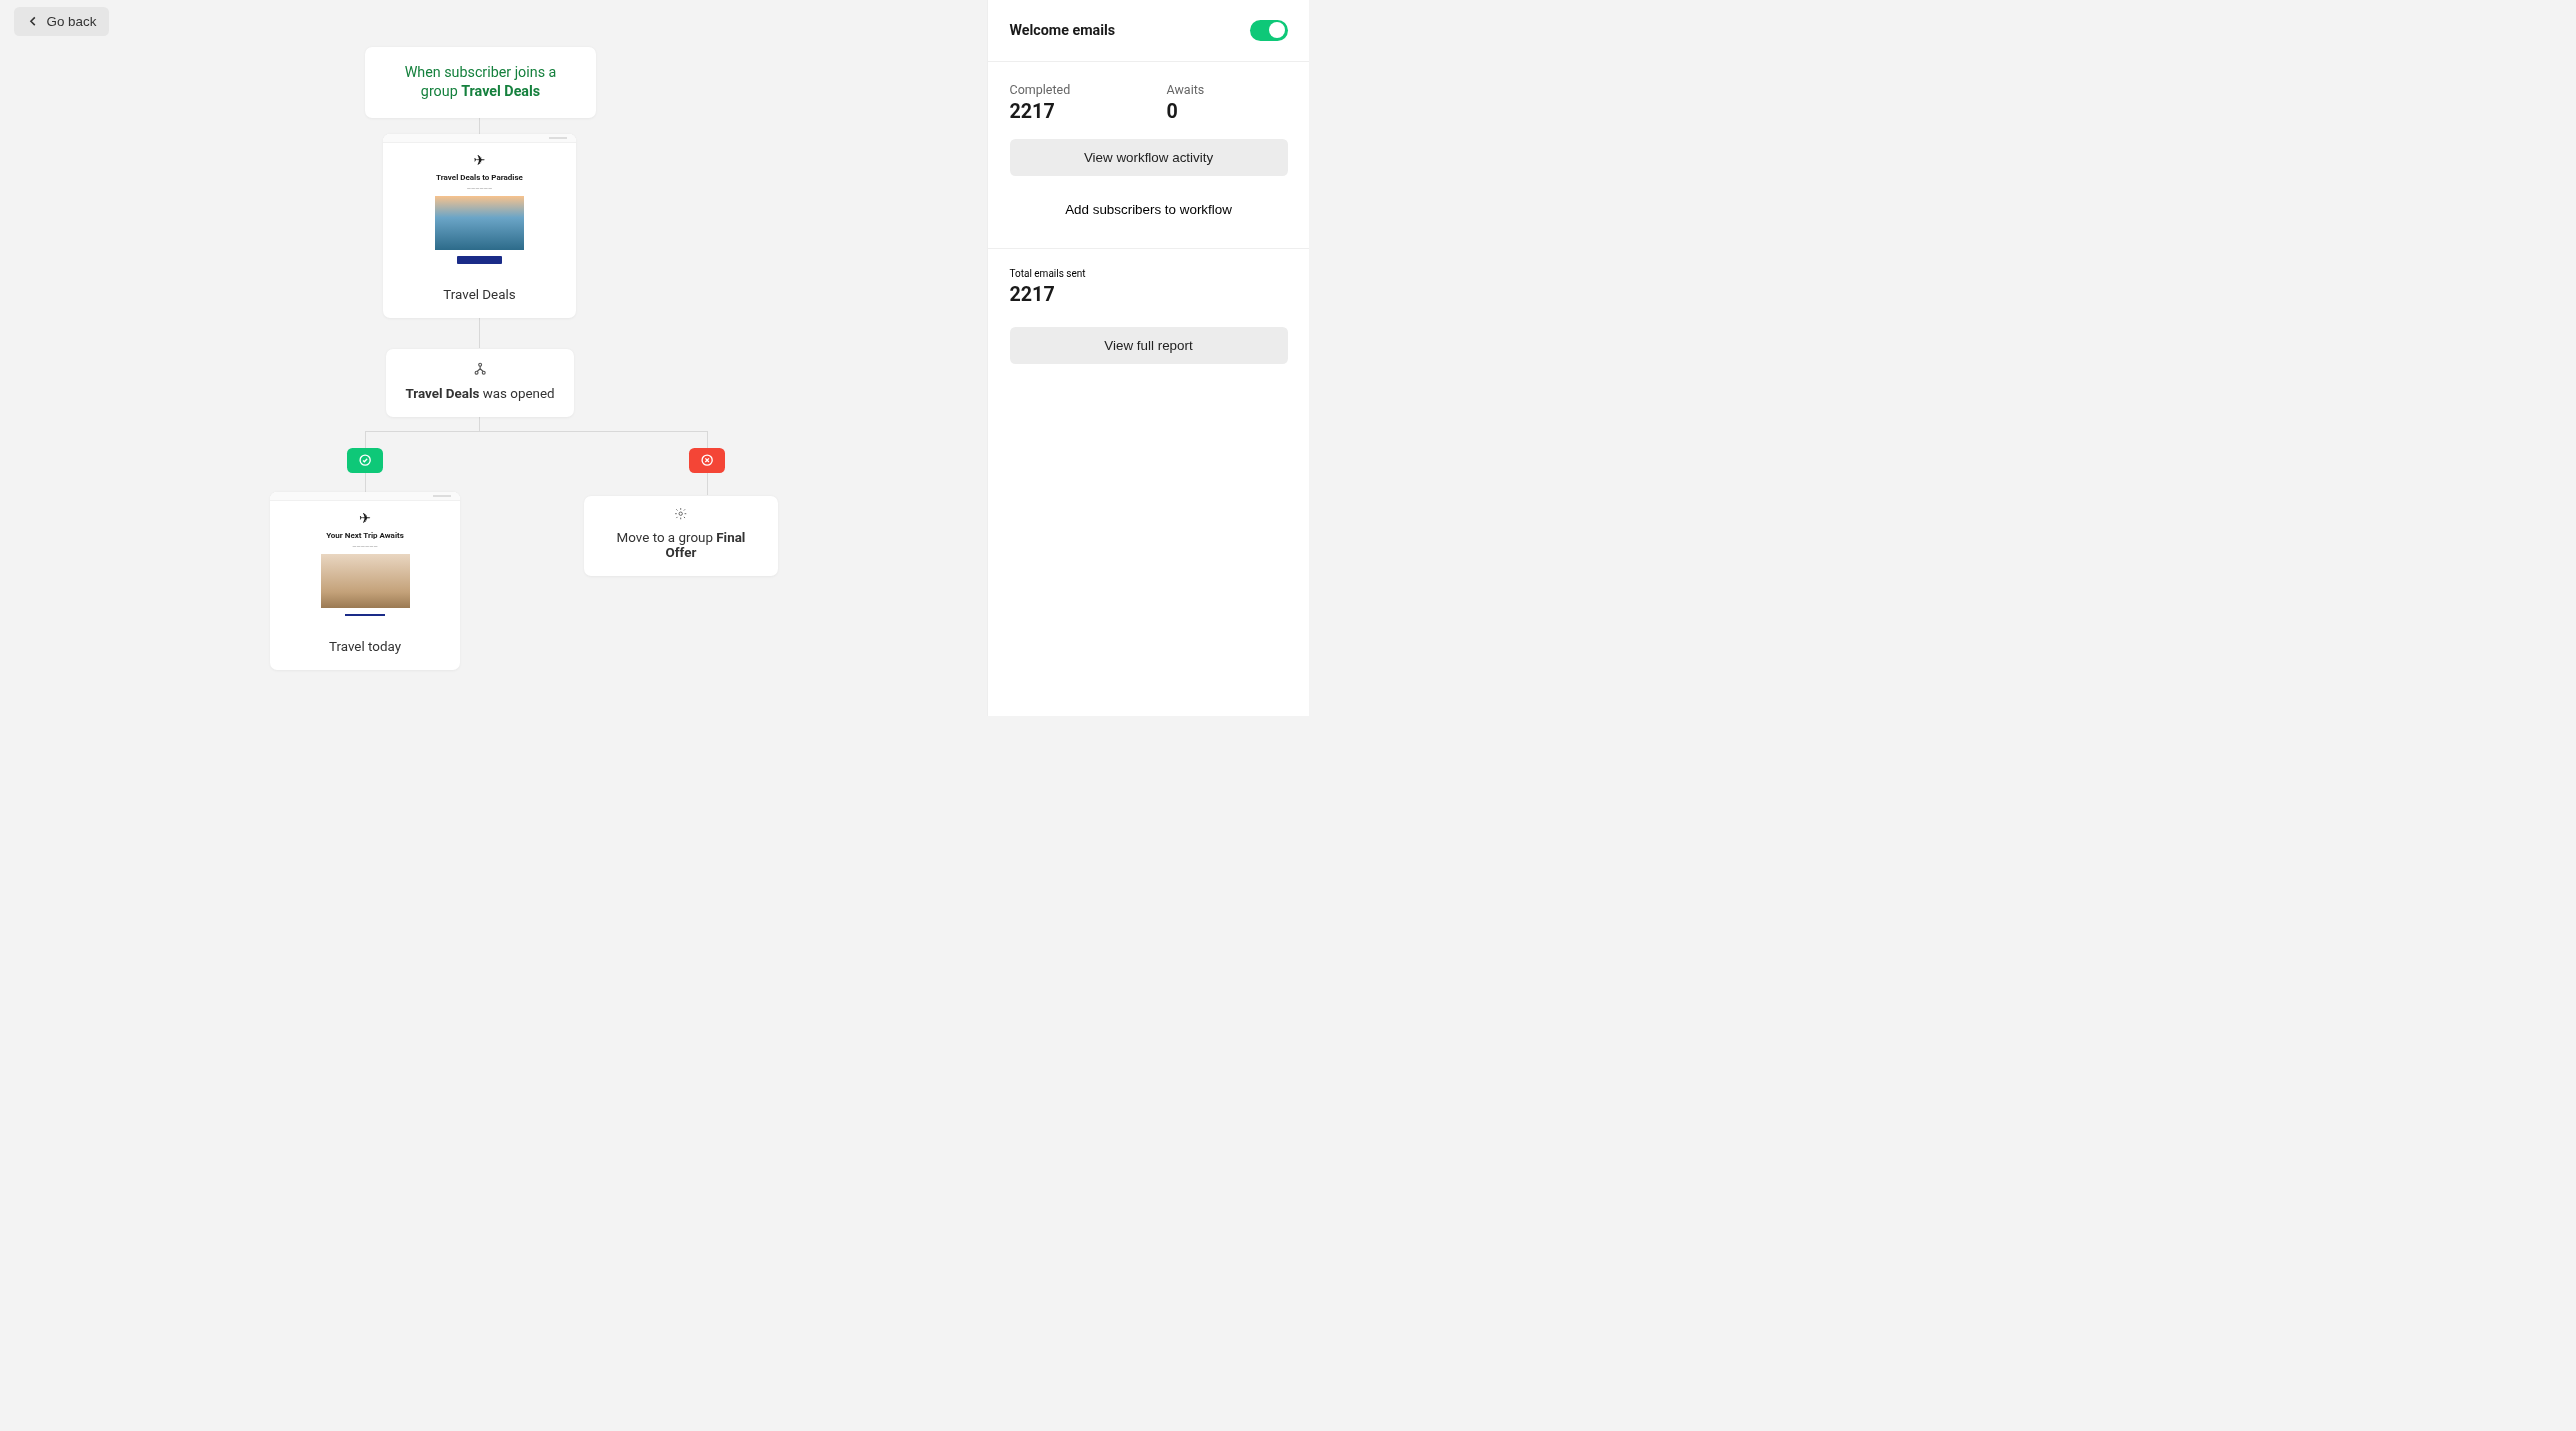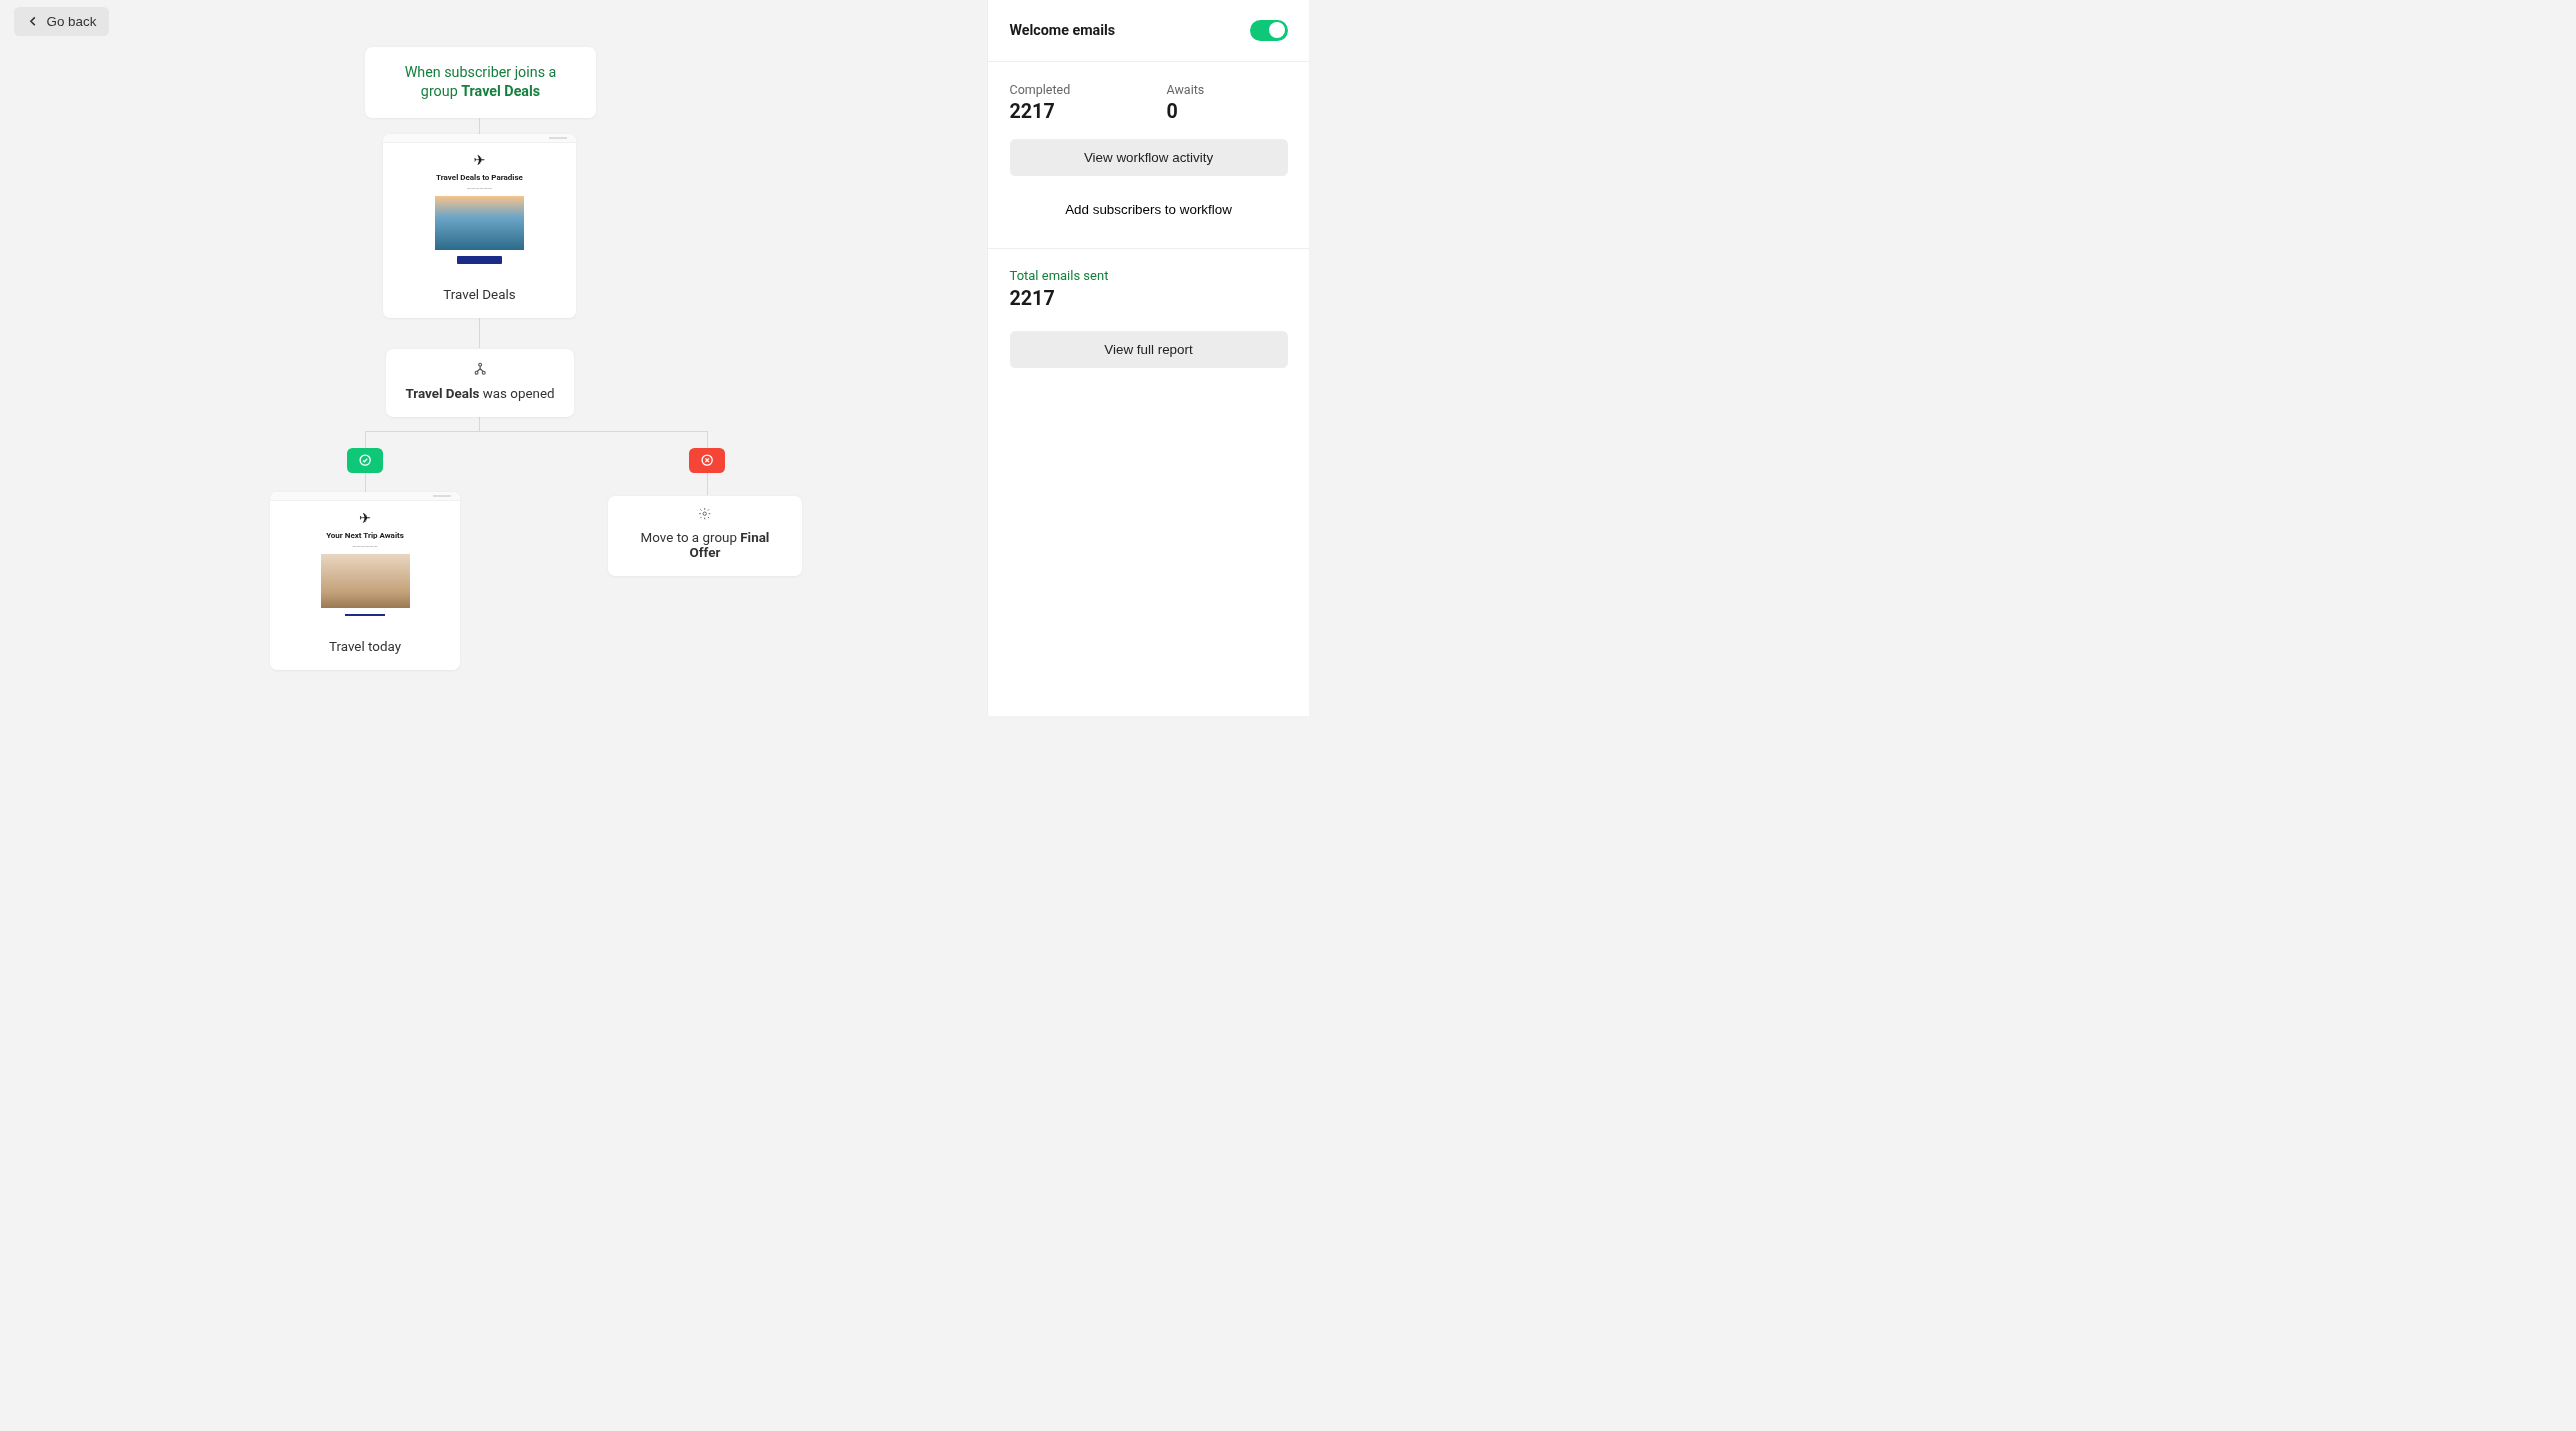--- a/index.html
+++ b/index.html
@@ -138,21 +138,21 @@
     display: flex;
     align-items: center;
     justify-content: center;
   }
   .badge svg { width: 14.3px; height: 14.3px; stroke: #fff; }
   .badge-yes { left: 347px; top: 448px; background: #0ec878; }
   .badge-no { left: 689px; top: 448px; background: #f44536; }
 
   .node-email-2 { left: 270px; top: 492px; width: 190px; }
 
-  .node-action { left: 608px; top: 496px; width: 194px; padding: 10.7px 18px 16px; }
+  .node-action { left: 584px; top: 496px; width: 194px; padding: 10.7px 18px 16px; }
   .node-action .icon { margin-bottom: 7.2px; }
   .node-action .txt { font-size: 13.4px; color: #333; }
   .node-action .txt strong { font-weight: 700; }
 
   
   .conn {
     position: absolute;
     background: #d8d8d8;
   }
   .conn-v1 { left: 479px; top: 110px; width: 0.9px; height: 24px; }
@@ -219,21 +219,21 @@
   }
   .btn-grey { background: #ececec; color: #222; }
   .btn-naked { background: transparent; color: #000000; margin-top: 16px; }
   .metrics {
     display: grid;
     grid-template-columns: 1fr 1fr;
     row-gap: 21.5px;
     column-gap: 21.5px;
     margin-top: 16px;
   }
-  .metric-label { font-size: 13px; color: #15803d; margin-bottom: 3.6px; }
+  .metric-label { font-size: 10px; color: #000000; margin-bottom: 3.6px; }
   .metric-value { font-size: 18px; font-weight: 700; }
   .total-block { margin-bottom: 3.6px; }
 </style>
 </head>
 <body>
 
 <div class="canvas">
 
   <button class="go-back">
     <svg viewBox="0 0 16 16" fill="none" stroke="#333" stroke-width="2">

